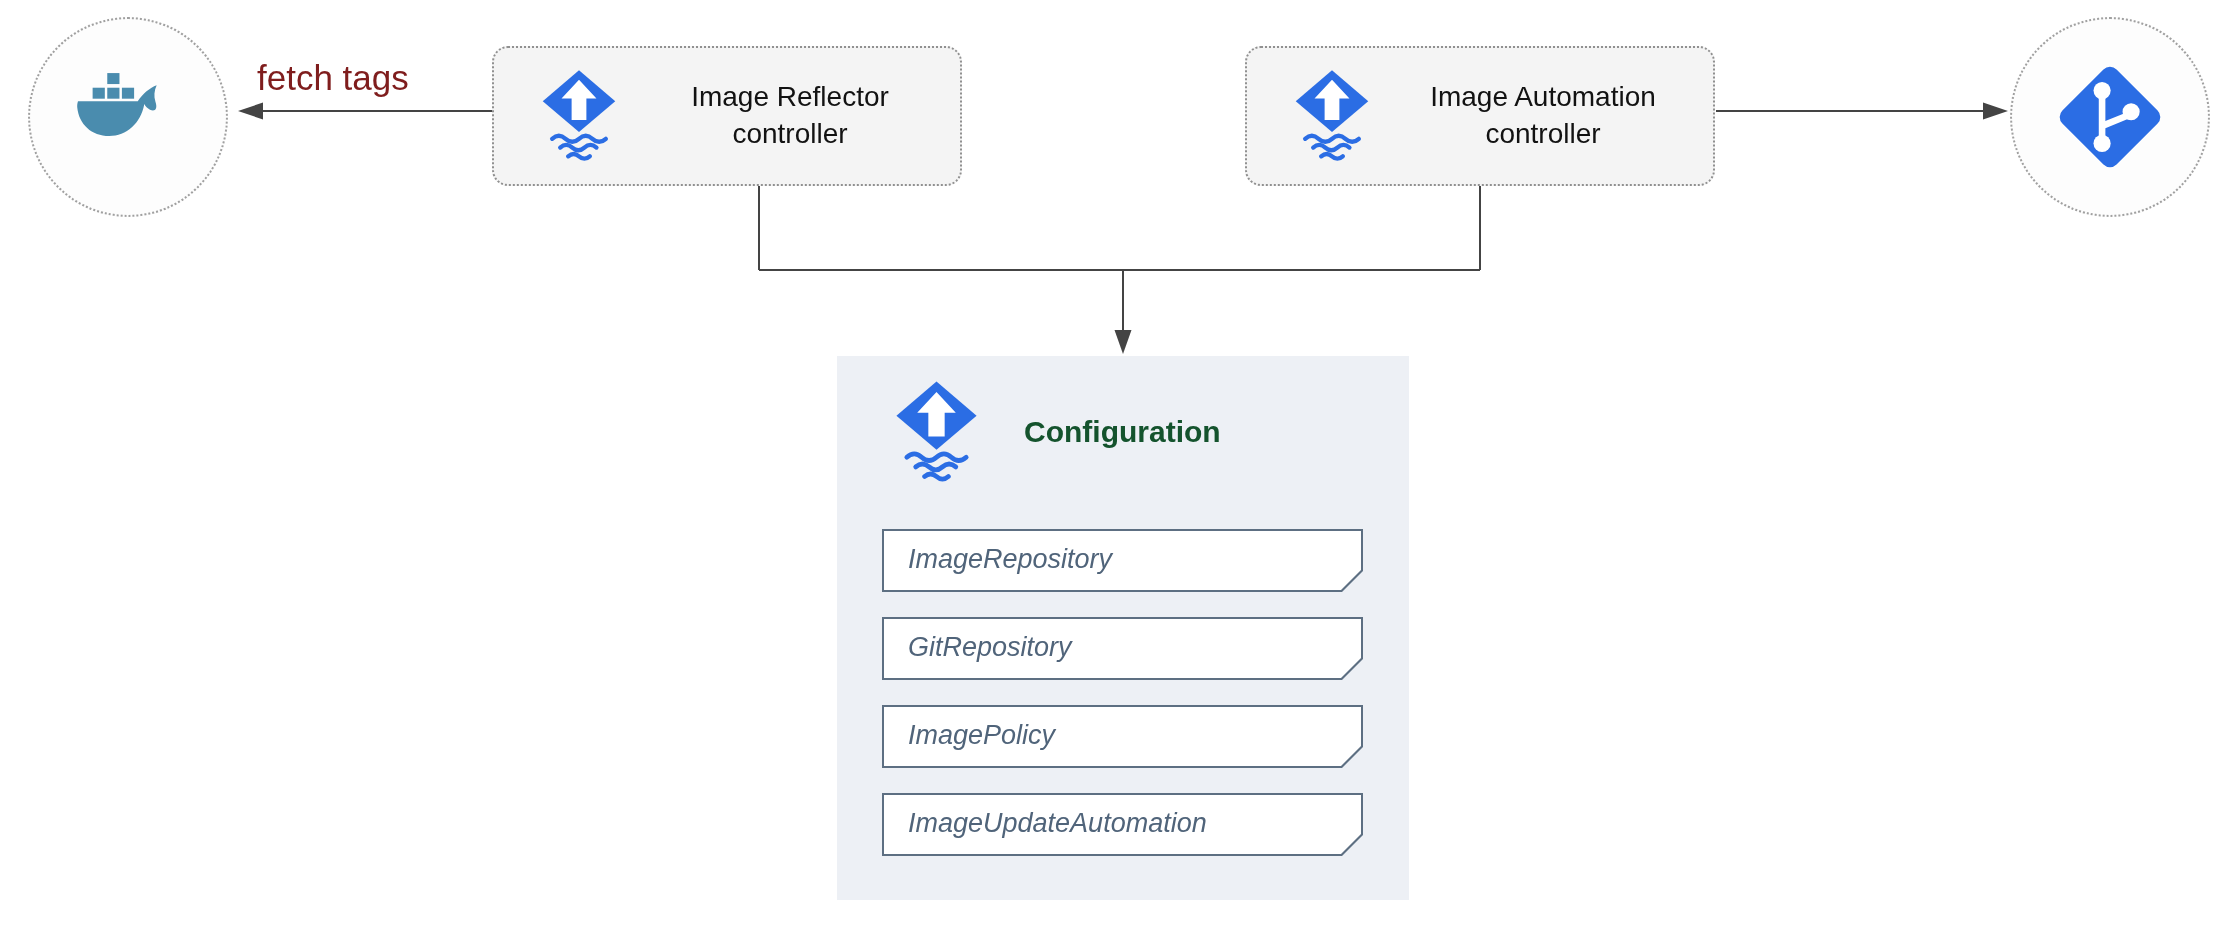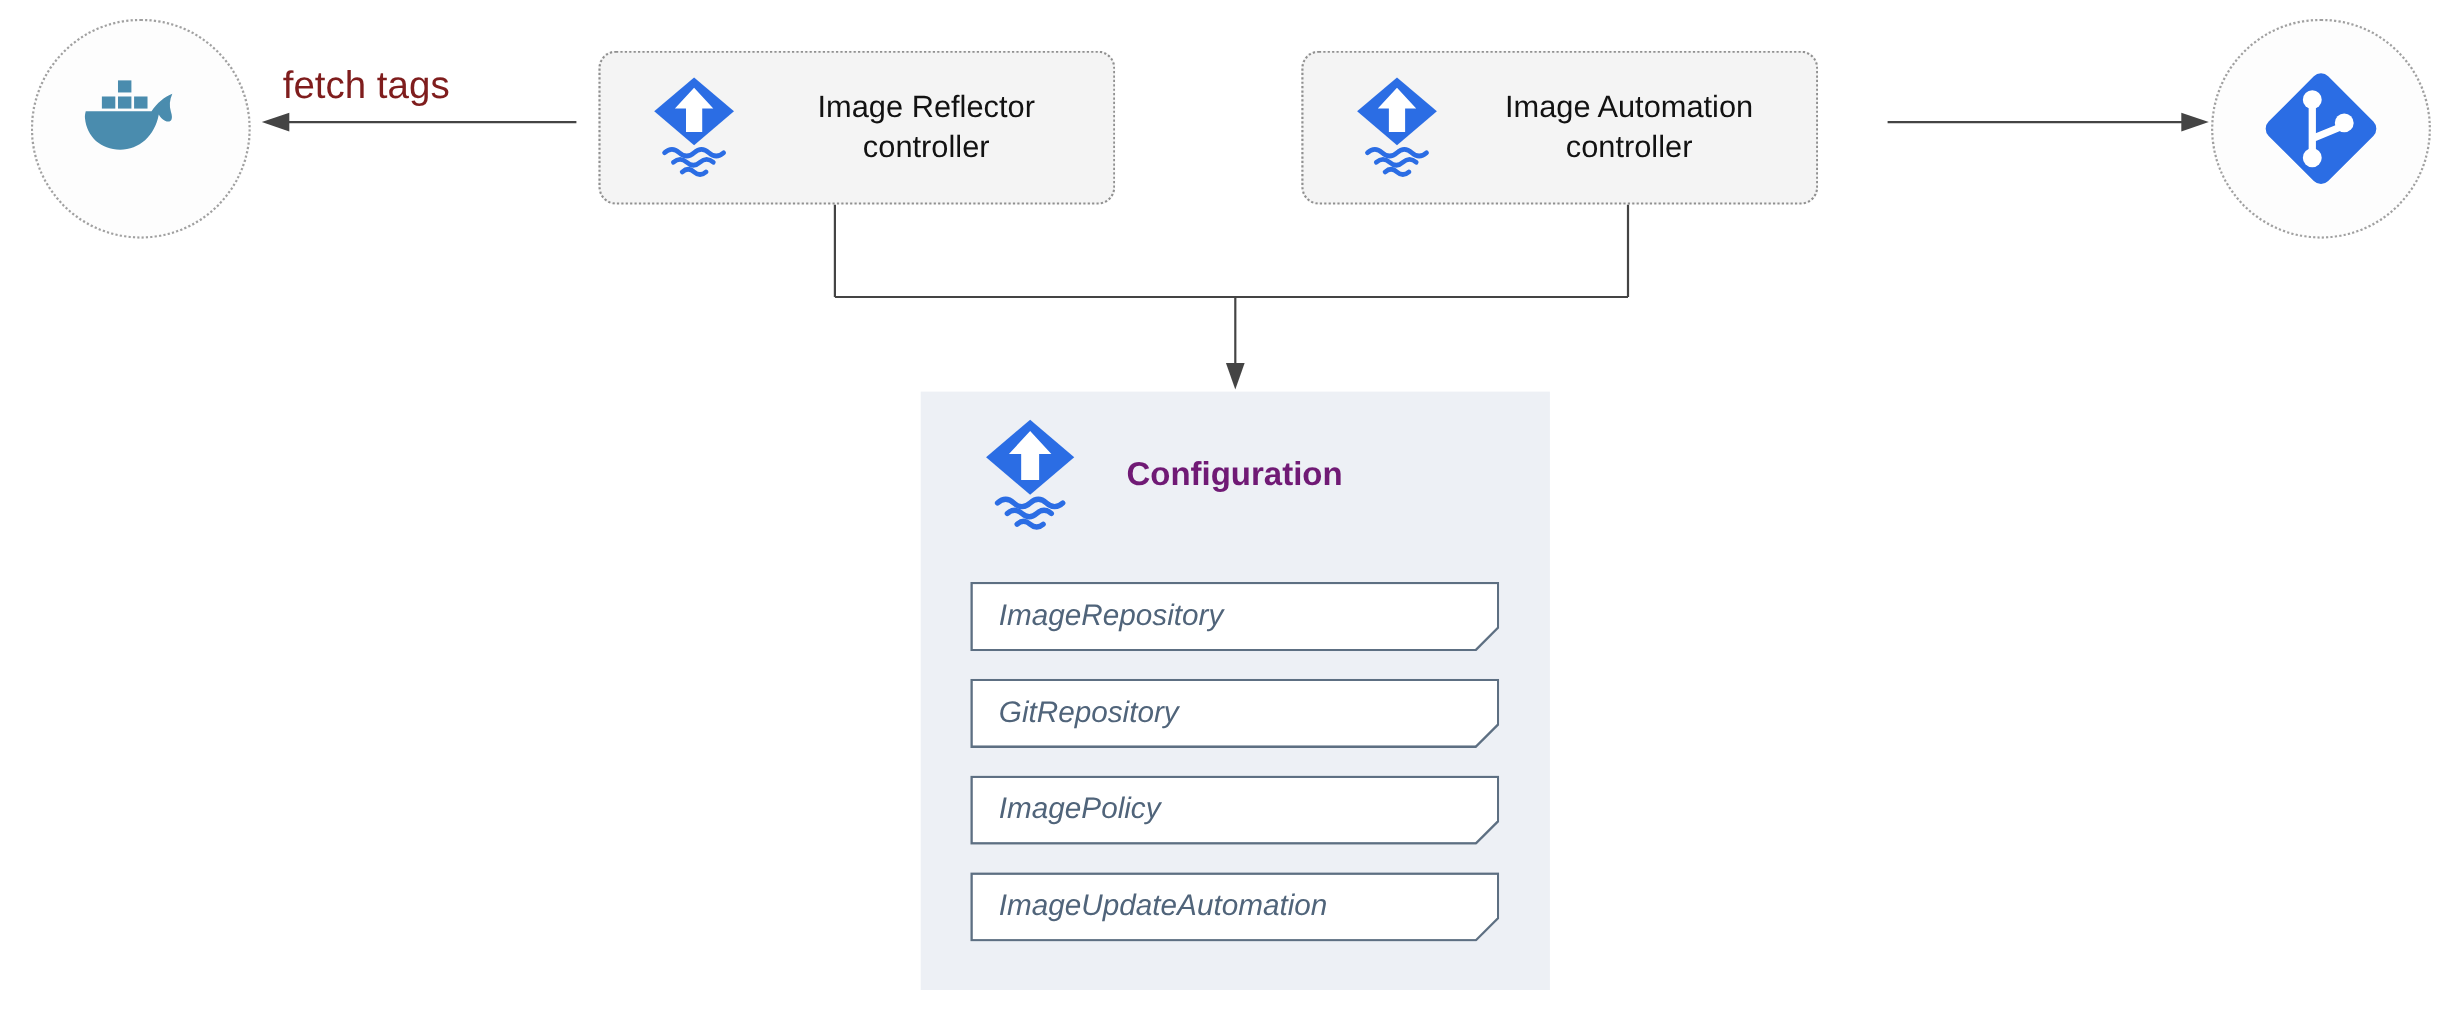--- a/index.html
+++ b/index.html
@@ -43,22 +43,22 @@
     top: 46px;
     width: 470px; height: 140px;
     background: #f4f4f4;
     border: 2px dotted #909090;
     border-radius: 16px;
     display: flex;
     align-items: center;
     padding: 0 28px 0 42px;
     gap: 26px;
   }
-  .controller.reflector  { left: 544px; }
-  .controller.automation { left: 1183px; }
+  .controller.reflector  { left: 492px; }
+  .controller.automation { left: 1245px; }
   .controller .ctrl-label {
     flex: 1;
     text-align: center;
     font-size: 28px;
     line-height: 1.32;
     color: #121212;
     max-width: 260px;
     margin: 0 auto;
   }
 
@@ -82,21 +82,21 @@
   }
   .panel-header {
     display: flex;
     align-items: center;
     gap: 40px;
     padding: 24px 0 0 52px;
   }
   .panel-title {
     font-size: 30px;
     font-weight: bold;
-    color: #701a75;
+    color: #14532d;
   }
   .crd-list {
     position: absolute;
     left: 45px; top: 173px;
     width: 481px;
     display: flex;
     flex-direction: column;
     gap: 25px;
   }
   .crd {

